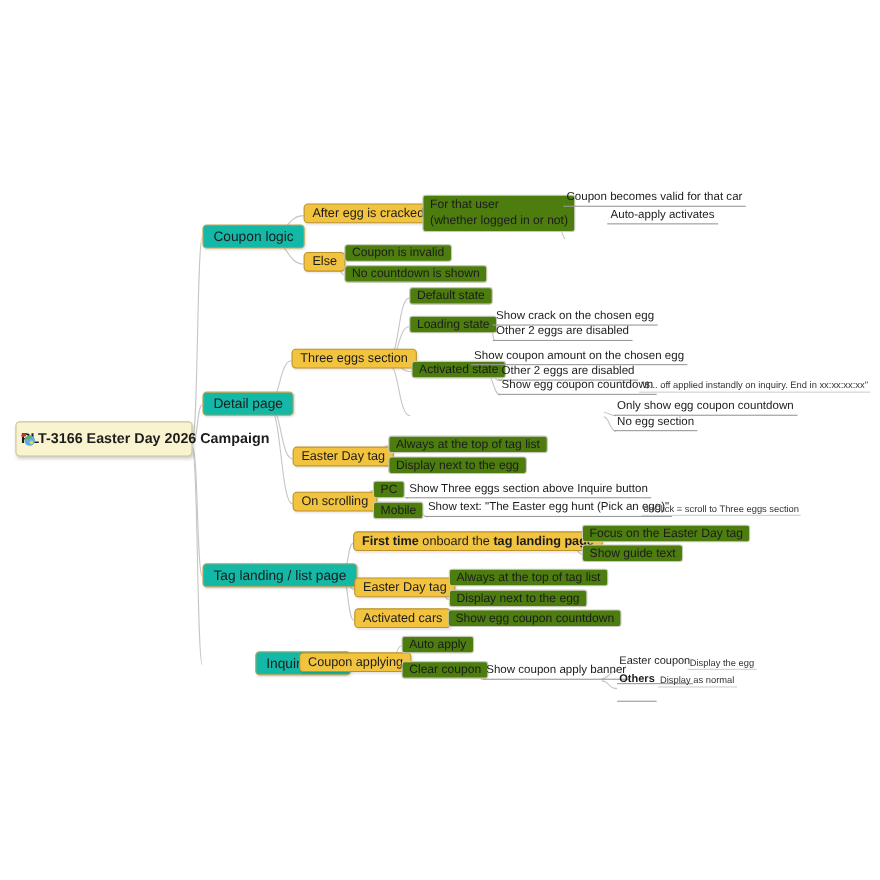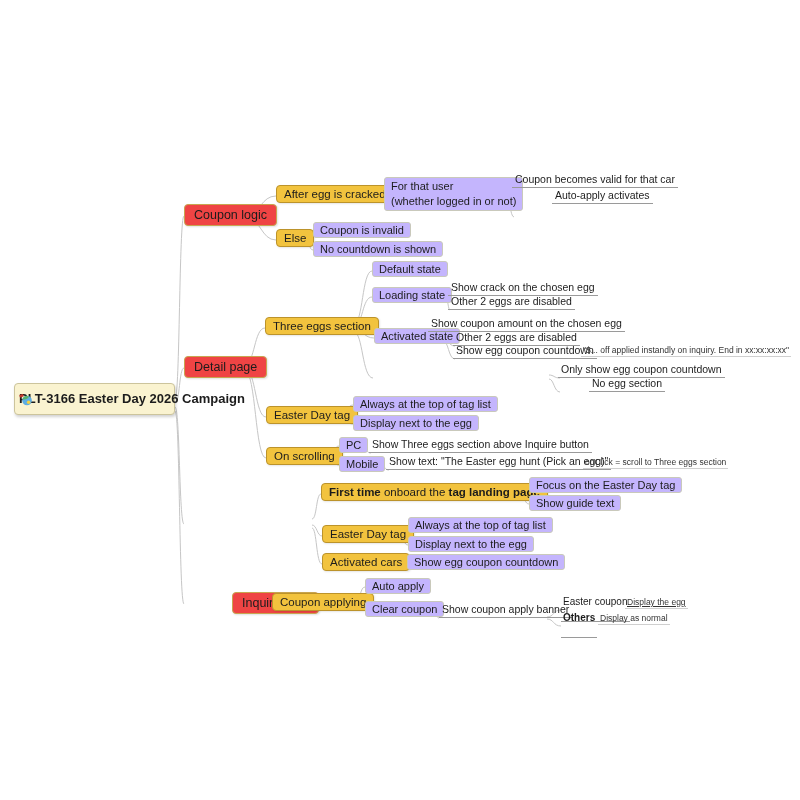--- a/index.html
+++ b/index.html
@@ -4,25 +4,25 @@
 <style>
   html,body{margin:0;padding:0;background:#ffffff;}
   .canvas{position:relative;width:800px;height:800px;background:#ffffff;overflow:hidden;
           font-family:"Liberation Sans","DejaVu Sans",sans-serif;color:#1c1c1c;}
   svg.links{position:absolute;left:0;top:0;}
   .node{position:absolute;box-sizing:border-box;white-space:nowrap;}
   .root{background:#FAF3D0;border:1px solid #CCC49C;border-radius:4px;width:161px;
         padding:5px 4px;font-size:13px;font-weight:bold;text-align:center;line-height:1.5;
         box-shadow:1px 2px 3px rgba(0,0,0,.18);}
   .root .ic{position:absolute;left:4px;top:8px;}
-  .n1{background:#ef4444;border:1px solid #C8A550;border-radius:4px;padding:3px 9px;
+  .n1{background:#14b8a6;border:1px solid #C8A550;border-radius:4px;padding:3px 9px;
       font-size:12.5px;box-shadow:1px 1px 2px rgba(0,0,0,.12);}
   .n2{background:#F2C33E;border:1px solid #BC932B;border-radius:4px;padding:2px 7px;
       font-size:11.5px;box-shadow:1px 1px 2px rgba(0,0,0,.10);}
-  .n3{background:#c4b5fd;border:1px solid #C9C9BB;border-radius:3px;padding:1px 6px;font-size:11px;}
+  .n3{background:#4d7c0f;border:1px solid #C9C9BB;border-radius:3px;padding:1px 6px;font-size:11px;}
   .n4{padding:0 3px 2px;font-size:10.5px;border-bottom:1px solid #9a9a9a;}
   .n5{padding:0 2px 14px;font-size:10px;border-bottom:1px solid #9a9a9a;}
   .note{position:absolute;font-size:8.5px;color:#333;padding:0 2px 1px;
         border-bottom:1px solid #cfcfcf;white-space:nowrap;}
   .multi{white-space:pre;line-height:1.35;}
   .b{font-weight:bold;}
 </style>
 </head>
 <body>
 
@@ -86,20 +86,21 @@
         <circle cx="8" cy="7.5" r="4.8" fill="#5DADE2"></circle>
         <path d="M3.4 6.2 A4.8 4.8 0 0 1 10 3.4 C9 6 6 7 3.4 6.2 Z" fill="#58B368"></path>
         <circle cx="9.6" cy="9.2" r="1.7" fill="#F4D03F"></circle>
       </svg>
     </span>
     <span>PLT-3166 Easter Day 2026 Campaign</span>
   </div>
 
   <div class="node n1" style="left:184px;top:204px;"><span>Coupon logic</span></div>
   <div class="node n1" style="left:184px;top:356px;"><span>Detail page</span></div>
+  <div class="node n1" style="left:184px;top:512px;"><span>Tag landing / list page</span></div>
   <div class="node n1" style="left:184px;top:592px;margin-left:48px;"><span>Inquire form</span></div>
 
   <div class="node n2" style="left:276px;top:185px;"><span>After egg is cracked</span></div>
   <div class="node n3 multi" style="left:384px;top:177px;"><span>For that user
 (whether logged in or not)</span></div>
   <div class="node n4" style="left:512px;top:173px;"><span>Coupon becomes valid for that car</span></div>
   <div class="node n4" style="left:532px;top:189px;margin-left:20px;"><span>Auto-apply activates</span></div>
   <div class="node n2" style="left:276px;top:229px;"><span>Else</span></div>
   <div class="node n3" style="left:313px;top:222px;"><span>Coupon is invalid</span></div>
   <div class="node n3" style="left:313px;top:241px;"><span>No countdown is shown</span></div>
@@ -108,21 +109,21 @@
   <div class="node n3" style="left:372px;top:261px;"><span>Default state</span></div>
   <div class="node n3" style="left:372px;top:287px;"><span>Loading state</span></div>
   <div class="node n4" style="left:448px;top:281px;"><span>Show crack on the chosen egg</span></div>
   <div class="node n4" style="left:448px;top:295px;"><span>Other 2 eggs are disabled</span></div>
   <div class="node n3" style="left:374px;top:328px;"><span>Activated state</span></div>
   <div class="node n4" style="left:428px;top:317px;"><span>Show coupon amount on the chosen egg</span></div>
   <div class="node n4" style="left:453px;top:331px;"><span>Other 2 eggs are disabled</span></div>
   <div class="node n4" style="left:453px;top:344px;"><span>Show egg coupon countdown</span></div>
   <div class="note" style="left:581px;top:345px;"><span>"$... off applied instandly on inquiry. End in xx:xx:xx:xx"</span></div>
   <div class="node n4" style="left:558px;top:363px;"><span>Only show egg coupon countdown</span></div>
-  <div class="node n4" style="left:558px;top:377px;margin-left:31px;"><span>No egg section</span></div>
+  <div class="node n4" style="left:558px;top:377px;"><span>No egg section</span></div>
   <div class="node n2" style="left:266px;top:406px;"><span>Easter Day tag</span></div>
   <div class="node n3" style="left:353px;top:396px;"><span>Always at the top of tag list</span></div>
   <div class="node n3" style="left:353px;top:415px;"><span>Display next to the egg</span></div>
   <div class="node n2" style="left:266px;top:447px;"><span>On scrolling</span></div>
   <div class="node n3" style="left:339px;top:437px;"><span>PC</span></div>
   <div class="node n4" style="left:369px;top:438px;"><span>Show Three eggs section above Inquire button</span></div>
   <div class="node n3" style="left:339px;top:456px;"><span>Mobile</span></div>
   <div class="node n4" style="left:386px;top:455px;"><span>Show text: "The Easter egg hunt (Pick an egg)"</span></div>
   <div class="note" style="left:583px;top:457px;"><span>onClick = scroll to Three eggs section</span></div>
 
@@ -133,17 +134,17 @@
   <div class="node n3" style="left:408px;top:517px;"><span>Always at the top of tag list</span></div>
   <div class="node n3" style="left:408px;top:536px;"><span>Display next to the egg</span></div>
   <div class="node n2" style="left:322px;top:553px;"><span>Activated cars</span></div>
   <div class="node n3" style="left:407px;top:554px;"><span>Show egg coupon countdown</span></div>
 
   <div class="node n2" style="left:272px;top:593px;"><span>Coupon applying</span></div>
   <div class="node n3" style="left:365px;top:578px;"><span>Auto apply</span></div>
   <div class="node n3" style="left:365px;top:601px;"><span>Clear coupon</span></div>
   <div class="node n4" style="left:439px;top:603px;"><span>Show coupon apply banner</span></div>
   <div class="node n5" style="left:561px;top:596px;"><span>Easter coupon</span></div>
-  <div class="note" style="left:625px;top:597px;text-decoration:underline;"><span>Display the egg</span></div>
+  <div class="note" style="left:625px;top:597px;"><span>Display the egg</span></div>
   <div class="node n5" style="left:561px;top:612px;font-weight:bold;"><span>Others</span></div>
   <div class="note" style="left:598px;top:613px;"><span>Display as normal</span></div>
 
 </div>
 
 </body></html>

